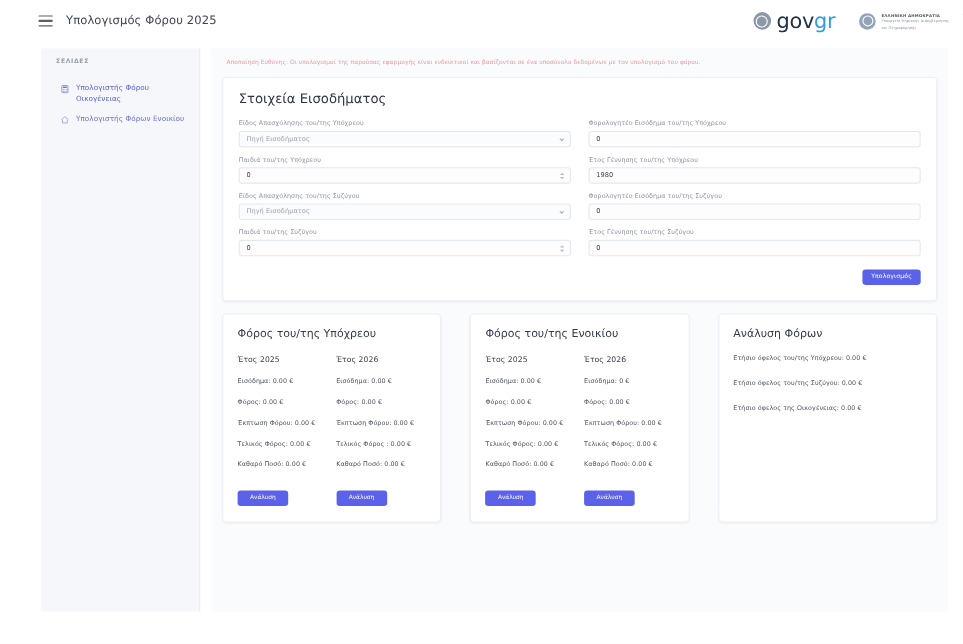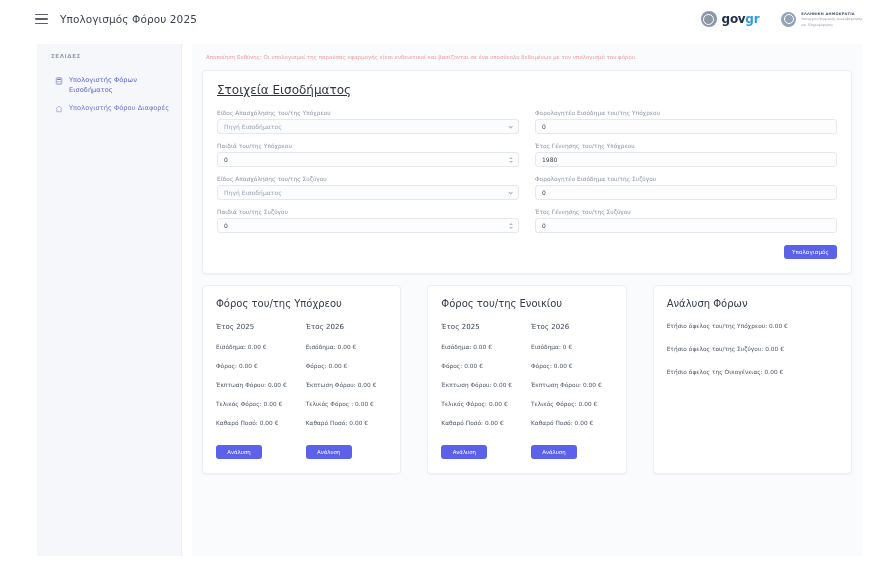--- a/index.html
+++ b/index.html
@@ -57,21 +57,21 @@
     width: 16px; height: 16px; border-radius: 50%;
     background: #8c97a8;
     position: relative;
     display: flex; align-items: center; justify-content: center;
   }
   .govgr-mark::before {
     content: "";
     width: 9px; height: 9px; border-radius: 50%;
     border: 1.5px solid #ffffff;
   }
-  .govgr-text { font-size: 12px; font-weight: bold; letter-spacing: -.3px; }
+  .govgr-text { font-size: 19px; font-weight: normal; letter-spacing: -.3px; }
   .govgr-text .g1 { color: #22304a; }
   .govgr-text .g2 { color: #2d9ddb; }
   .emblem { display: flex; align-items: center; gap: 5px; }
   .emblem-mark {
     width: 15px; height: 15px; border-radius: 50%;
     background: #93a3b8;
     display: flex; align-items: center; justify-content: center;
   }
   .emblem-mark::before {
     content: ""; width: 8px; height: 8px; border-radius: 50%;
@@ -144,21 +144,20 @@
     border-radius: 4px;
     box-shadow: 0 1px 2px rgba(16,24,40,.04);
   }
 
   .form-card { padding: 12px 14px 14px 14px; }
   .form-title {
     font-size: 12px;
     color: #2f3646;
     margin: 0 0 13px 0;
     font-weight: normal;
-    text-decoration: underline;
   }
 
   .form-grid {
     display: grid;
     grid-template-columns: 1fr 1fr;
     column-gap: 16px;
     row-gap: 9px;
   }
   .field { display: flex; flex-direction: column; }
   .field-label {
@@ -314,31 +313,31 @@
             <rect x="2.5" y="1.5" width="11" height="13" rx="1.5" fill="none" stroke="#6c72c9" stroke-width="1.3"></rect>
             <rect x="4.5" y="3.5" width="7" height="2.5" fill="#6c72c9"></rect>
             <circle cx="5.5" cy="9" r="0.9" fill="#6c72c9"></circle>
             <circle cx="8" cy="9" r="0.9" fill="#6c72c9"></circle>
             <circle cx="10.5" cy="9" r="0.9" fill="#6c72c9"></circle>
             <circle cx="5.5" cy="11.8" r="0.9" fill="#6c72c9"></circle>
             <circle cx="8" cy="11.8" r="0.9" fill="#6c72c9"></circle>
             <circle cx="10.5" cy="11.8" r="0.9" fill="#6c72c9"></circle>
           </svg>
         </span>
-        <span class="nav-label">Υπολογιστής Φόρων Εισοδήματος</span>
+        <span class="nav-label">Υπολογιστής Φόρου Οικογένειας</span>
       </div>
 
       <div class="nav-item muted">
         <span class="nav-icon">
           <svg width="8" height="8" viewBox="0 0 16 16">
             <path d="M2 7.2 L8 2.2 L14 7.2" fill="none" stroke="#8d93cf" stroke-width="1.3" stroke-linejoin="round"></path>
             <path d="M3.6 7.4 V13.6 H12.4 V7.4" fill="none" stroke="#8d93cf" stroke-width="1.3" stroke-linejoin="round"></path>
           </svg>
         </span>
-        <span class="nav-label">Υπολογιστής Φόρου Διαφορές</span>
+        <span class="nav-label">Υπολογιστής Φόρων Ενοικίου</span>
       </div>
     </div>
 
     <div class="main">
 
       <div class="disclaimer">Αποποίηση Ευθύνης: Οι υπολογισμοί της παρούσας εφαρμογής είναι ενδεικτικοί και βασίζονται σε ένα υποσύνολο δεδομένων με τον υπολογισμό του φόρου.</div>
 
       <div class="card form-card">
         <h2 class="form-title">Στοιχεία Εισοδήματος</h2>
 

